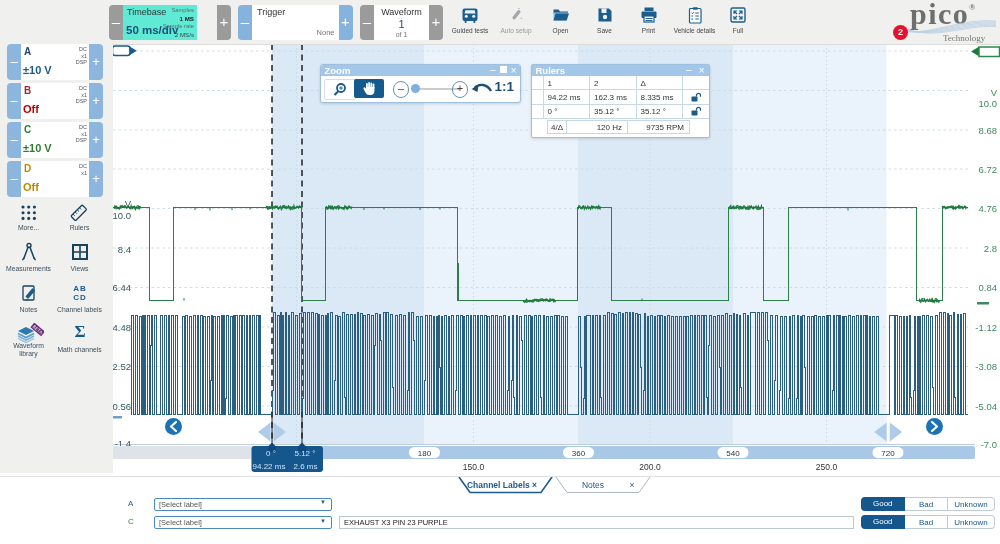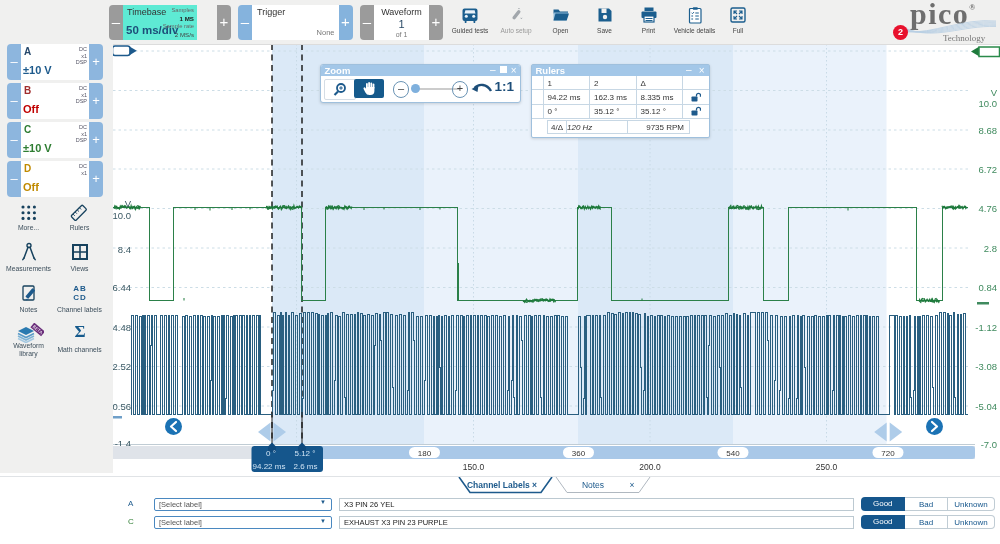--- a/index.html
+++ b/index.html
@@ -343,40 +343,37 @@
       <div style="position:absolute;left:109px;top:42.5px;">35.12 °</div>
       <svg width="11" height="11" viewBox="0 0 11 11" style="position:absolute;left:158px;top:27px;">
         <rect x="1.5" y="4.5" width="6" height="5" rx="0.8" fill="#1d5a8c"></rect>
         <path d="M6.5 4.5 v-1.2 a2 2 0 0 1 4 0 v1.4" fill="none" stroke="#1d5a8c" stroke-width="1.3"></path>
       </svg>
       <svg width="11" height="11" viewBox="0 0 11 11" style="position:absolute;left:158px;top:41.5px;">
         <rect x="1.5" y="4.5" width="6" height="5" rx="0.8" fill="#1d5a8c"></rect>
         <path d="M6.5 4.5 v-1.2 a2 2 0 0 1 4 0 v1.4" fill="none" stroke="#1d5a8c" stroke-width="1.3"></path>
       </svg>
       <div style="position:absolute;left:15.5px;top:55px;width:20px;height:14px;border:1px solid #c7d7e4;line-height:13px;text-align:center;box-sizing:border-box;">4/Δ</div>
-      <div style="position:absolute;left:35.5px;top:55px;width:61px;height:14px;border:1px solid #c7d7e4;border-left:none;line-height:13px;padding-right:5px;box-sizing:border-box;font-style:italic;">120 Hz</div>
+      <div style="position:absolute;left:35.5px;top:55px;width:61px;height:14px;border:1px solid #c7d7e4;border-left:none;line-height:13px;text-align:right;padding-right:5px;box-sizing:border-box;">120 Hz</div>
       <div style="position:absolute;left:96.5px;top:55px;width:62px;height:14px;border:1px solid #c7d7e4;border-left:none;line-height:13px;text-align:right;padding-right:5px;box-sizing:border-box;">9735 RPM</div>
     </div>
 <div style="position:absolute;left:0;top:472.5px;width:1000px;height:71.5px;background:#fff;"></div>
 <div style="position:absolute;left:0;top:475.5px;width:1000px;height:1.5px;background:#e0e3e6;"></div>
 <svg width="230" height="17" viewBox="0 0 230 17" style="position:absolute;left:450px;top:477px;">
       <path d="M9 0 L20 15.5 L91 15.5 L102 0" fill="#fff" stroke="#1d5a8c" stroke-width="1.6"></path>
       <path d="M106 0 L117 15.5 L189 15.5 L200 0" fill="#fff" stroke="#b0b8c0" stroke-width="1"></path>
       <text x="52" y="11" font-size="8.5" font-weight="bold" fill="#1d5a8c" text-anchor="middle" font-family="Liberation Sans, sans-serif">Channel Labels ×</text>
       <text x="143" y="11" font-size="8.5" fill="#1d5a8c" text-anchor="middle" font-family="Liberation Sans, sans-serif">Notes</text>
       <text x="182" y="11" font-size="8.5" fill="#1d5a8c" text-anchor="middle" font-family="Liberation Sans, sans-serif">×</text>
     </svg>
 <div style="position:absolute;left:128px;top:498.5px;font-size:8px;color:#1d5a8c;">A</div>
     <div style="position:absolute;left:154px;top:497.5px;width:176px;height:11px;border:1px solid #4a88c0;border-radius:2px;background:#fff;">
       <span style="position:absolute;left:4px;top:1px;font-size:7.5px;color:#555;">[Select label]</span>
       <span style="position:absolute;right:5px;top:0.5px;font-size:6px;color:#1d5a8c;">▼</span>
     </div>
-    <div style="position:absolute;left:339px;top:497.5px;width:513px;height:11px;border:1px solid #bcc9d1;background:#fff;">
-      <span style="position:absolute;left:4px;top:1px;font-size:7.5px;color:#222;">X3 PIN 26 YEL</span>
-    </div>
     <div style="position:absolute;left:860.5px;top:496.5px;width:134.5px;height:14px;">
       <div style="position:absolute;left:0;top:0;width:44.5px;height:14px;background:#15568c;border-radius:4px 0 0 4px;color:#fff;font-size:8px;text-align:center;line-height:14px;">Good</div>
       <div style="position:absolute;left:44.5px;top:0;width:43px;height:14px;background:#fff;border:1px solid #c0ccd4;border-left:none;box-sizing:border-box;color:#15568c;font-size:8px;text-align:center;line-height:13px;">Bad</div>
       <div style="position:absolute;left:87.5px;top:0;width:47px;height:14px;background:#fff;border:1px solid #c0ccd4;border-left:none;border-radius:0 4px 4px 0;box-sizing:border-box;color:#15568c;font-size:8px;text-align:center;line-height:13px;">Unknown</div>
     </div>
 <div style="position:absolute;left:128px;top:517px;font-size:8px;color:#2e7d32;">C</div>
     <div style="position:absolute;left:154px;top:516px;width:176px;height:11px;border:1px solid #4a88c0;border-radius:2px;background:#fff;">
       <span style="position:absolute;left:4px;top:1px;font-size:7.5px;color:#555;">[Select label]</span>
       <span style="position:absolute;right:5px;top:0.5px;font-size:6px;color:#1d5a8c;">▼</span>
     </div>

